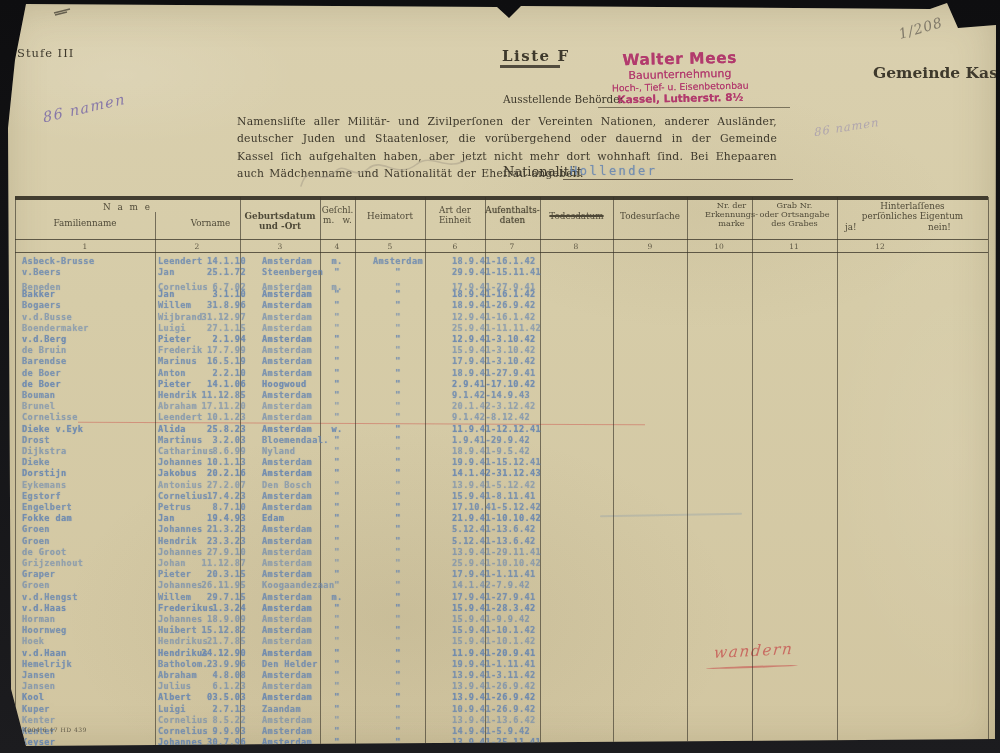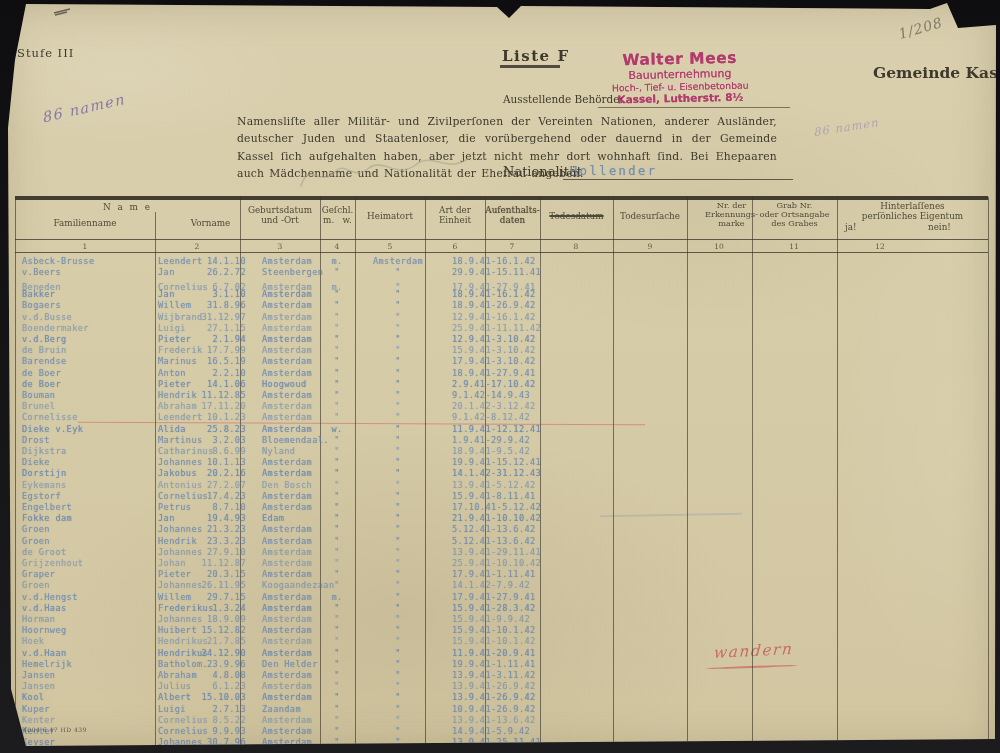--- a/index.html
+++ b/index.html
@@ -102,21 +102,21 @@
       <div class="vline" style="left: 613px; top: 197px; height: 549px;"></div>
       <div class="vline" style="left: 687px; top: 197px; height: 549px;"></div>
       <div class="vline" style="left: 752px; top: 197px; height: 549px;"></div>
       <div class="vline" style="left: 837px; top: 197px; height: 549px;"></div>
       <div class="vline" style="left: 988px; top: 197px; height: 549px;"></div>
     </div>
 
   <div class="hdr" style="left:15px;top:203px;width:225px;letter-spacing:2px;">N a m e</div>
   <div class="hdr" style="left:15px;top:219px;width:140px;">Familienname</div>
   <div class="hdr" style="left:168px;top:219px;width:85px;">Vorname</div>
-  <div class="hdr" style="left:240px;top:206px;width:80px;">Geburtsdatum
+  <div class="hdr" style="left:240px;top:212px;width:80px;font-weight:bold;">Geburtsdatum
 und -Ort</div>
   <div class="hdr" style="left:320px;top:206px;width:35px;">Geſchl.
 m.   w.</div>
   <div class="hdr" style="left:355px;top:212px;width:70px;">Heimatort</div>
   <div class="hdr" style="left:425px;top:206px;width:60px;">Art der
 Einheit</div>
   <div class="hdr" style="left:485px;top:206px;width:55px;text-shadow:0 0 1px rgba(67,62,46,.6);">Aufenthalts-
 daten</div>
   <div class="hdr" style="left:540px;top:212px;width:73px;text-decoration:line-through;text-decoration-thickness:1.5px;">Todesdatum</div>
   <div class="hdr" style="left:613px;top:212px;width:74px;">Todesurſache</div>
@@ -138,34 +138,34 @@
       <div class="colnum" style="left: 390px;">5</div>
       <div class="colnum" style="left: 455px;">6</div>
       <div class="colnum" style="left: 512px;">7</div>
       <div class="colnum" style="left: 576px;">8</div>
       <div class="colnum" style="left: 650px;">9</div>
       <div class="colnum" style="left: 719px;">10</div>
       <div class="colnum" style="left: 794px;">11</div>
       <div class="colnum" style="left: 880px;">12</div>
     </div>
 
-  <div id="tbody" style="position:absolute;left:0;top:0;width:1000px;height:753px;">
+  <div id="tbody" style="position:absolute;left:0;top:0;width:1000px;height:753px;font-weight:bold;">
       <div class="trow" style="top: 255.5px;">
         <span class="tcell c-fam">Asbeck-Brusse</span>
         <span class="tcell c-vor">Leendert</span>
         <span class="tcell c-date">14.1.10</span>
         <span class="tcell c-place">Amsterdam</span>
         <span class="tcell c-g">m.</span>
         <span class="tcell c-h">Amsterdam</span>
         <span class="tcell c-a">18.9.41-16.1.42</span>
       </div>
       <div class="trow" style="top: 266.7px;">
         <span class="tcell c-fam">v.Beers</span>
         <span class="tcell c-vor">Jan</span>
-        <span class="tcell c-date">26.2.72</span>
+        <span class="tcell c-date">25.1.72</span>
         <span class="tcell c-place">Steenbergen</span>
         <span class="tcell c-g">"</span>
         <span class="tcell c-h">"</span>
         <span class="tcell c-a">29.9.41-15.11.41</span>
       </div>
       <div class="trow" style="top: 282px;">
         <span class="tcell c-fam">Beneden</span>
         <span class="tcell c-vor">Cornelius</span>
         <span class="tcell c-date">6.7.02</span>
         <span class="tcell c-place">Amsterdam</span>
@@ -493,21 +493,21 @@
         <span class="tcell c-vor">Julius</span>
         <span class="tcell c-date">6.1.23</span>
         <span class="tcell c-place">Amsterdam</span>
         <span class="tcell c-g">"</span>
         <span class="tcell c-h">"</span>
         <span class="tcell c-a">13.9.41-26.9.42</span>
       </div>
       <div class="trow" style="top: 692.3px;">
         <span class="tcell c-fam">Kool</span>
         <span class="tcell c-vor">Albert</span>
-        <span class="tcell c-date">15.10.03</span>
+        <span class="tcell c-date">03.5.03</span>
         <span class="tcell c-place">Amsterdam</span>
         <span class="tcell c-g">"</span>
         <span class="tcell c-h">"</span>
         <span class="tcell c-a">13.9.41-26.9.42</span>
       </div>
       <div class="trow" style="top: 703.5px;">
         <span class="tcell c-fam">Kuper</span>
         <span class="tcell c-vor">Luigi</span>
         <span class="tcell c-date">2.7.13</span>
         <span class="tcell c-place">Zaandam</span>

